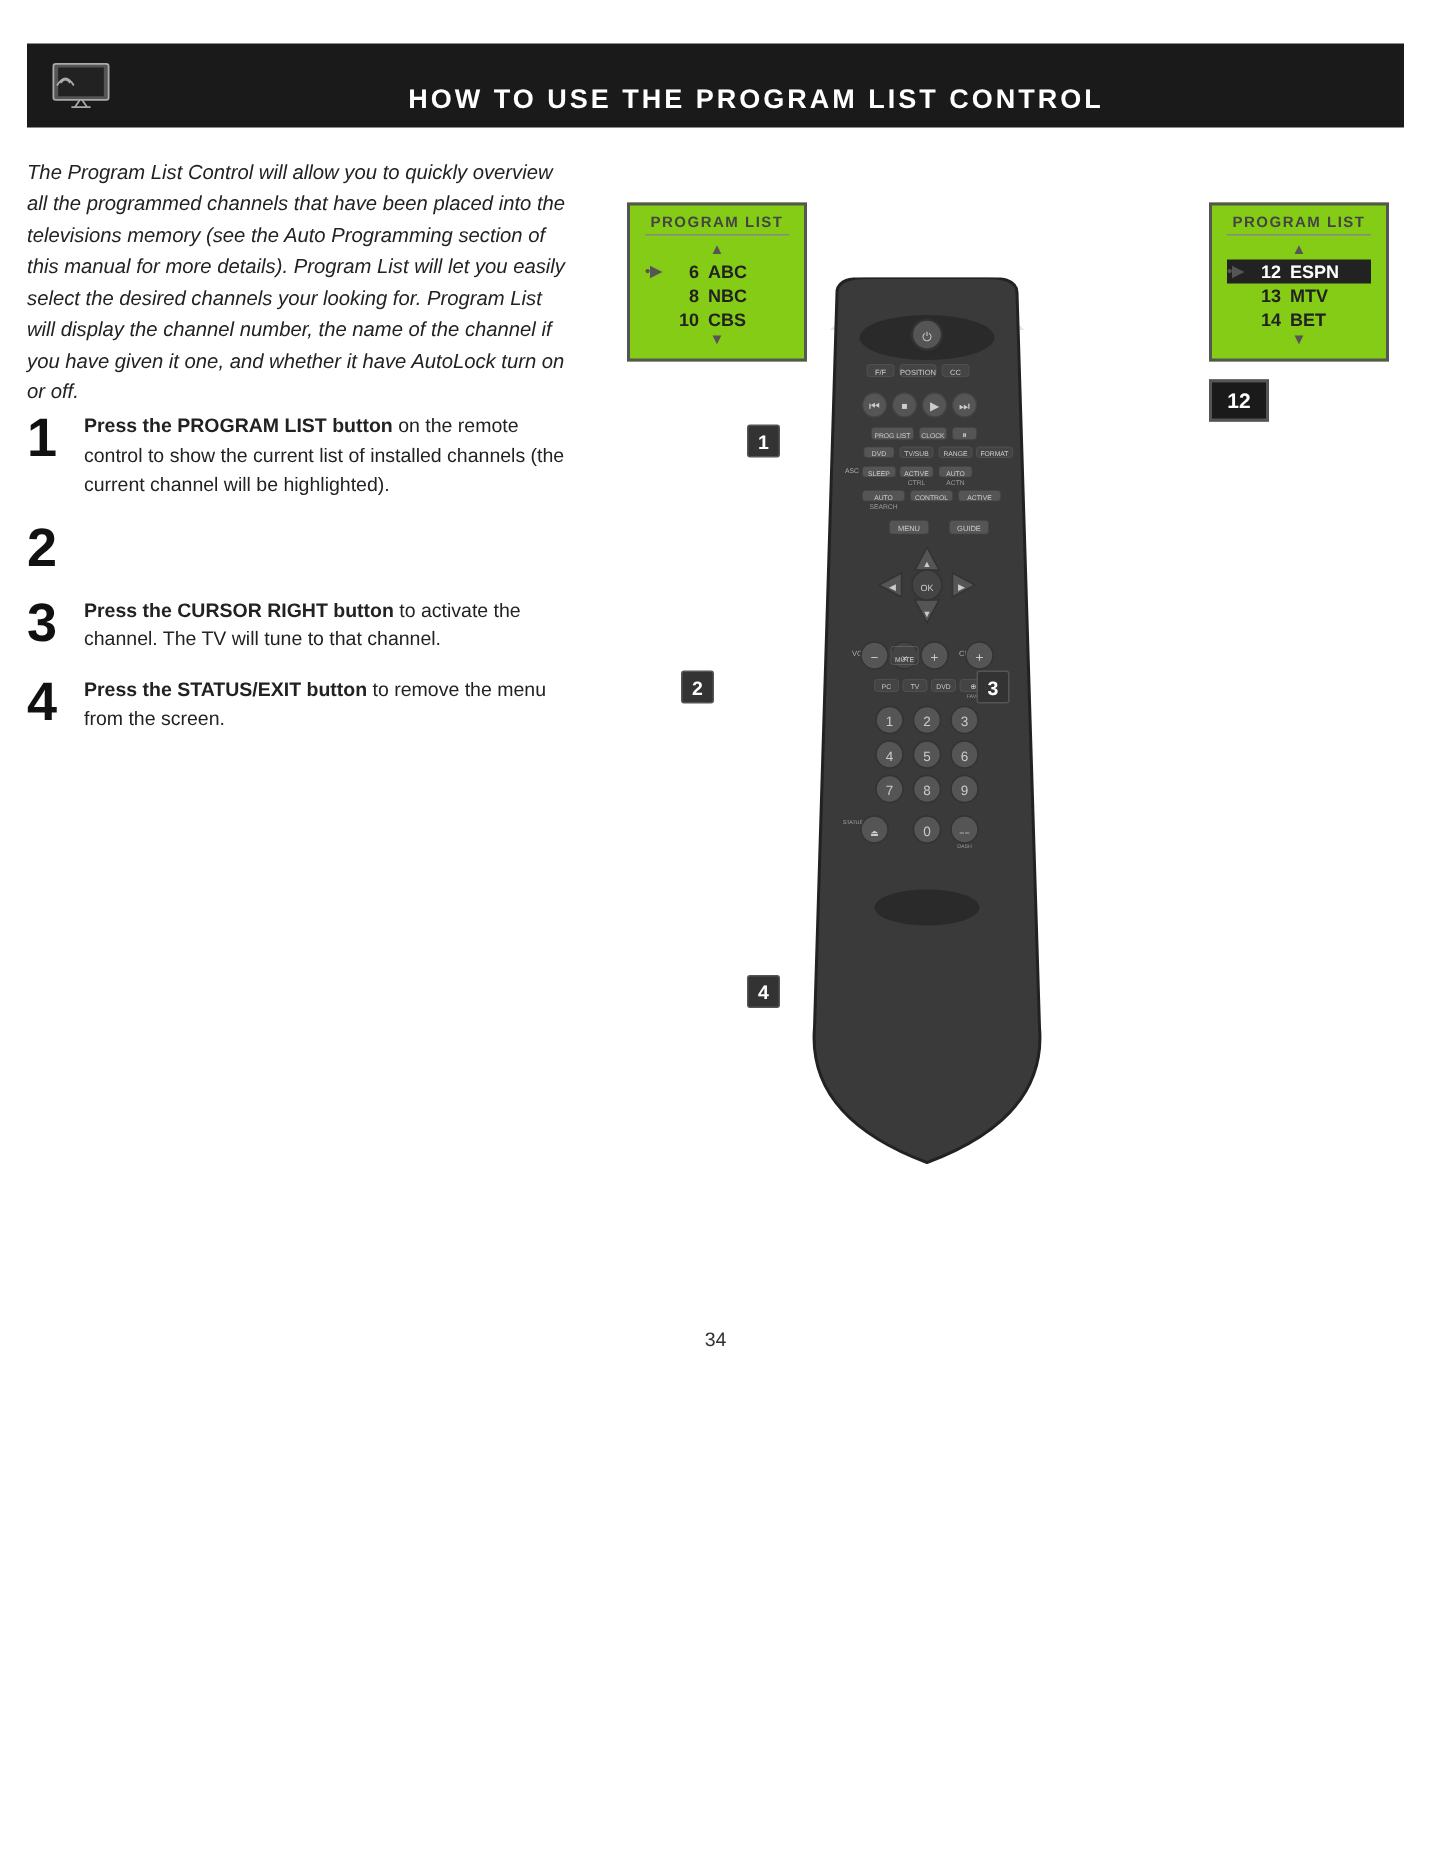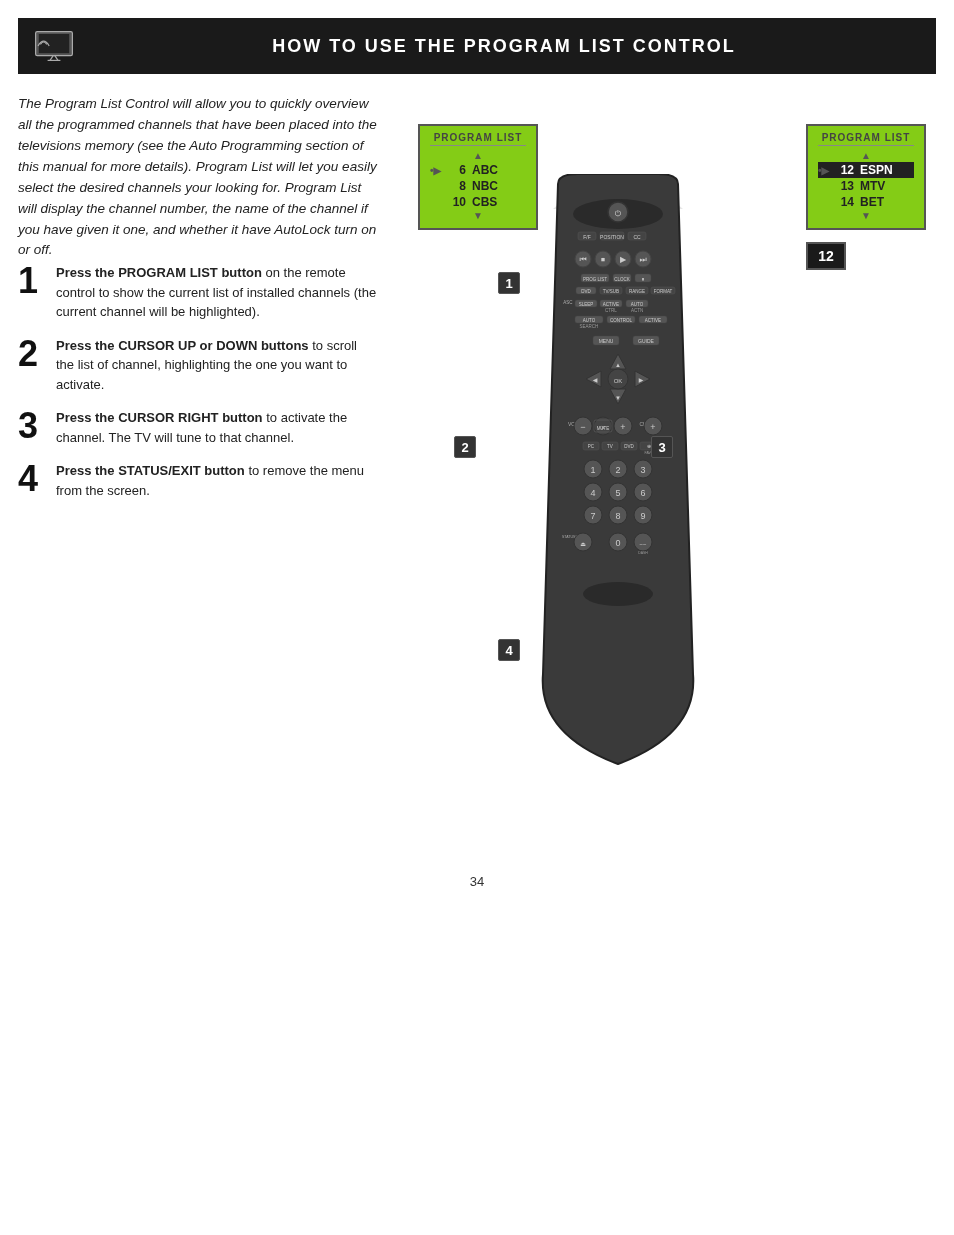--- a/index.html
+++ b/index.html
@@ -8,25 +8,25 @@
       min-height: 1235px;
       background: #ffffff;
       font-family: Arial, Helvetica, sans-serif;
       font-size: 14px;
       color: #222;
     }
 
     
     .page-header {
       display: flex;
-      align-items: center;
+      align-items: flex-end;
       background: #1a1a1a;
       color: #fff;
       padding: 8px 16px;
-      margin: 18px 18px 0 18px;
+      margin: 29px 18px 0 18px;
     }
     .header-icon {
       width: 40px;
       height: 40px;
       margin-right: 14px;
       flex-shrink: 0;
     }
     .header-title {
       font-size: 18px;
       font-weight: bold;
@@ -216,24 +216,20 @@
         <li class="step-item">
           <span class="step-number">1</span>
           <span class="step-text">
             <strong>Press the PROGRAM LIST button</strong>
             <span> on the remote control to show the current list of installed channels (the current channel will be highlighted).</span>
           </span>
         </li>
 
         <li class="step-item">
           <span class="step-number">2</span>
-          <span class="step-text">
-            <strong>Press the CURSOR UP or DOWN buttons</strong>
-            <span> to scroll the list of channel, highlighting the one you want to activate.</span>
-          </span>
         </li>
 
         <li class="step-item">
           <span class="step-number">3</span>
           <span class="step-text">
             <strong>Press the CURSOR RIGHT button</strong>
             <span> to activate the channel. The TV will tune to that channel.</span>
           </span>
         </li>
 

